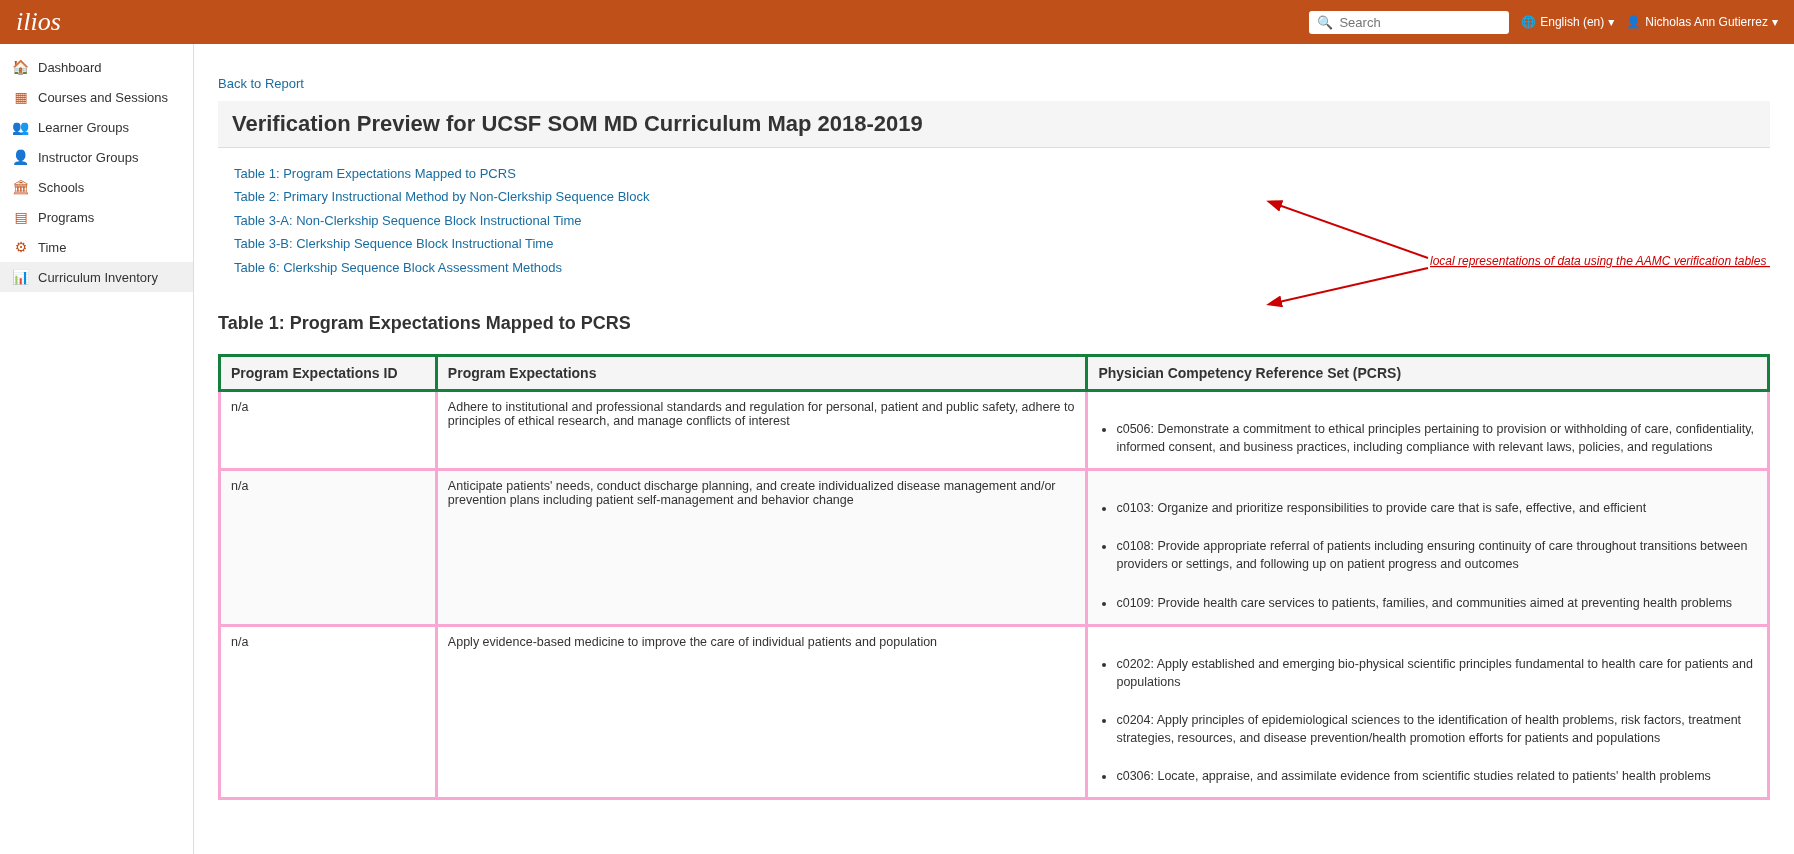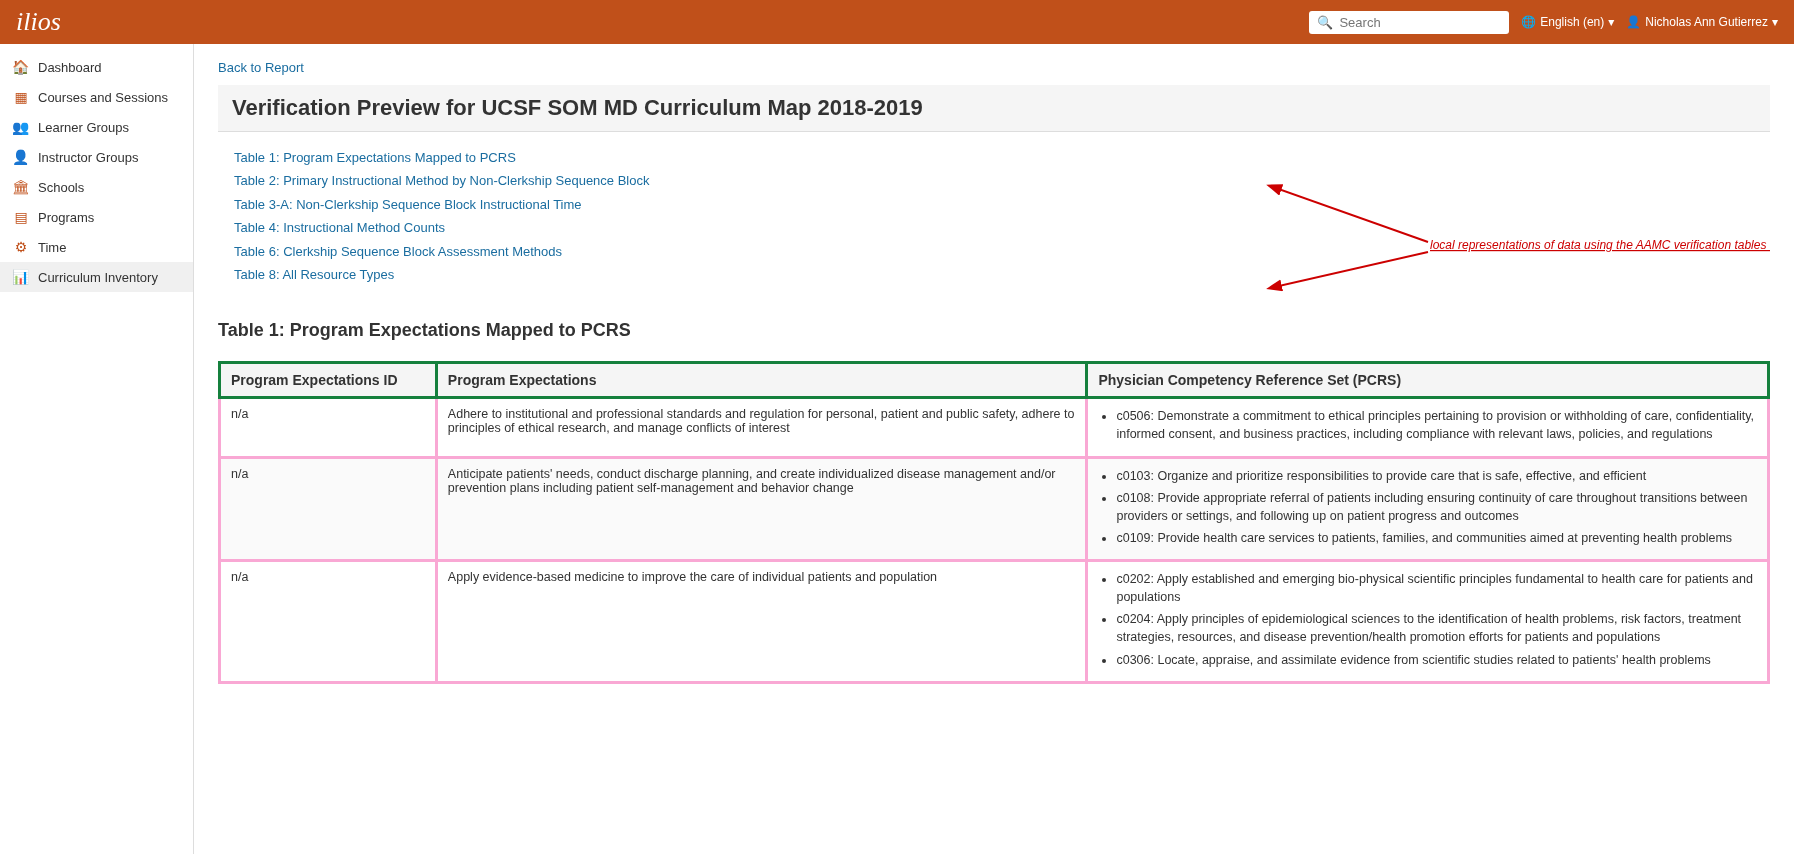--- a/index.html
+++ b/index.html
@@ -71,21 +71,21 @@
       color: #333;
       font-size: 13px;
       text-decoration: none;
     }
     .sidebar-item.active { background: #f0f0f0; }
     .sidebar-icon { font-size: 14px; color: #c0501a; min-width: 18px; text-align: center; }
 
     
     .main-content {
       flex: 1;
-      padding: 16px 24px;
+      padding: 32px 24px;
       overflow: auto;
     }
 
     .back-link {
       color: #1a6da0;
       text-decoration: none;
       font-size: 13px;
       display: inline-block;
       margin-bottom: 10px;
     }
@@ -144,21 +144,21 @@
       vertical-align: top;
     }
     .data-table tr:nth-child(odd) td { background: #fff; }
     .data-table tr:nth-child(even) td { background: #fafafa; }
 
     .col-id { width: 14%; }
     .col-expectations { width: 42%; }
     .col-pcrs { width: 44%; }
 
     .pcrs-list { list-style: disc; padding-left: 18px; }
-    .pcrs-list li { margin-bottom: 4px; line-height: 1.45; }
+    .pcrs-list li { margin-bottom: 4px; line-height: 1.45; margin-top: 20px; }
 
     
     .toc-container { position: relative; }
     .arrow-svg {
       position: absolute;
       right: 0;
       top: 0;
       pointer-events: none;
     }
   </style>
@@ -227,23 +227,22 @@
     <a class="back-link">Back to Report</a>
 
     <div class="page-title">Verification Preview for UCSF SOM MD Curriculum Map 2018-2019</div>
 
     
     <div class="toc-container" style="position:relative; margin-bottom:10px;">
       <div class="toc-section">
         <a class="toc-link">Table 1: Program Expectations Mapped to PCRS</a>
         <a class="toc-link">Table 2: Primary Instructional Method by Non-Clerkship Sequence Block</a>
         <a class="toc-link">Table 3-A: Non-Clerkship Sequence Block Instructional Time</a>
-        <a class="toc-link">Table 4: Instructional Method Counts</a>
+        <a class="toc-link">Table 3-B: Clerkship Sequence Block Instructional Time</a>
         <a class="toc-link">Table 6: Clerkship Sequence Block Assessment Methods</a>
-        <a class="toc-link">Table 8: All Resource Types</a>
       </div>
 
       <svg class="arrow-svg" width="560" height="200" viewBox="0 0 560 200" style="position:absolute; right:0; top:0; pointer-events:none;">
 
         <text x="220" y="115" fill="#cc0000" font-size="12" text-decoration="underline" font-style="italic">local representations of data using the AAMC verification tables format.</text>
 
         <line x1="218" y1="108" x2="60" y2="52" stroke="#cc0000" stroke-width="2" marker-end="url(#arrow)"></line>
 
         <line x1="218" y1="118" x2="60" y2="154" stroke="#cc0000" stroke-width="2" marker-end="url(#arrow)"></line>
         <defs>

